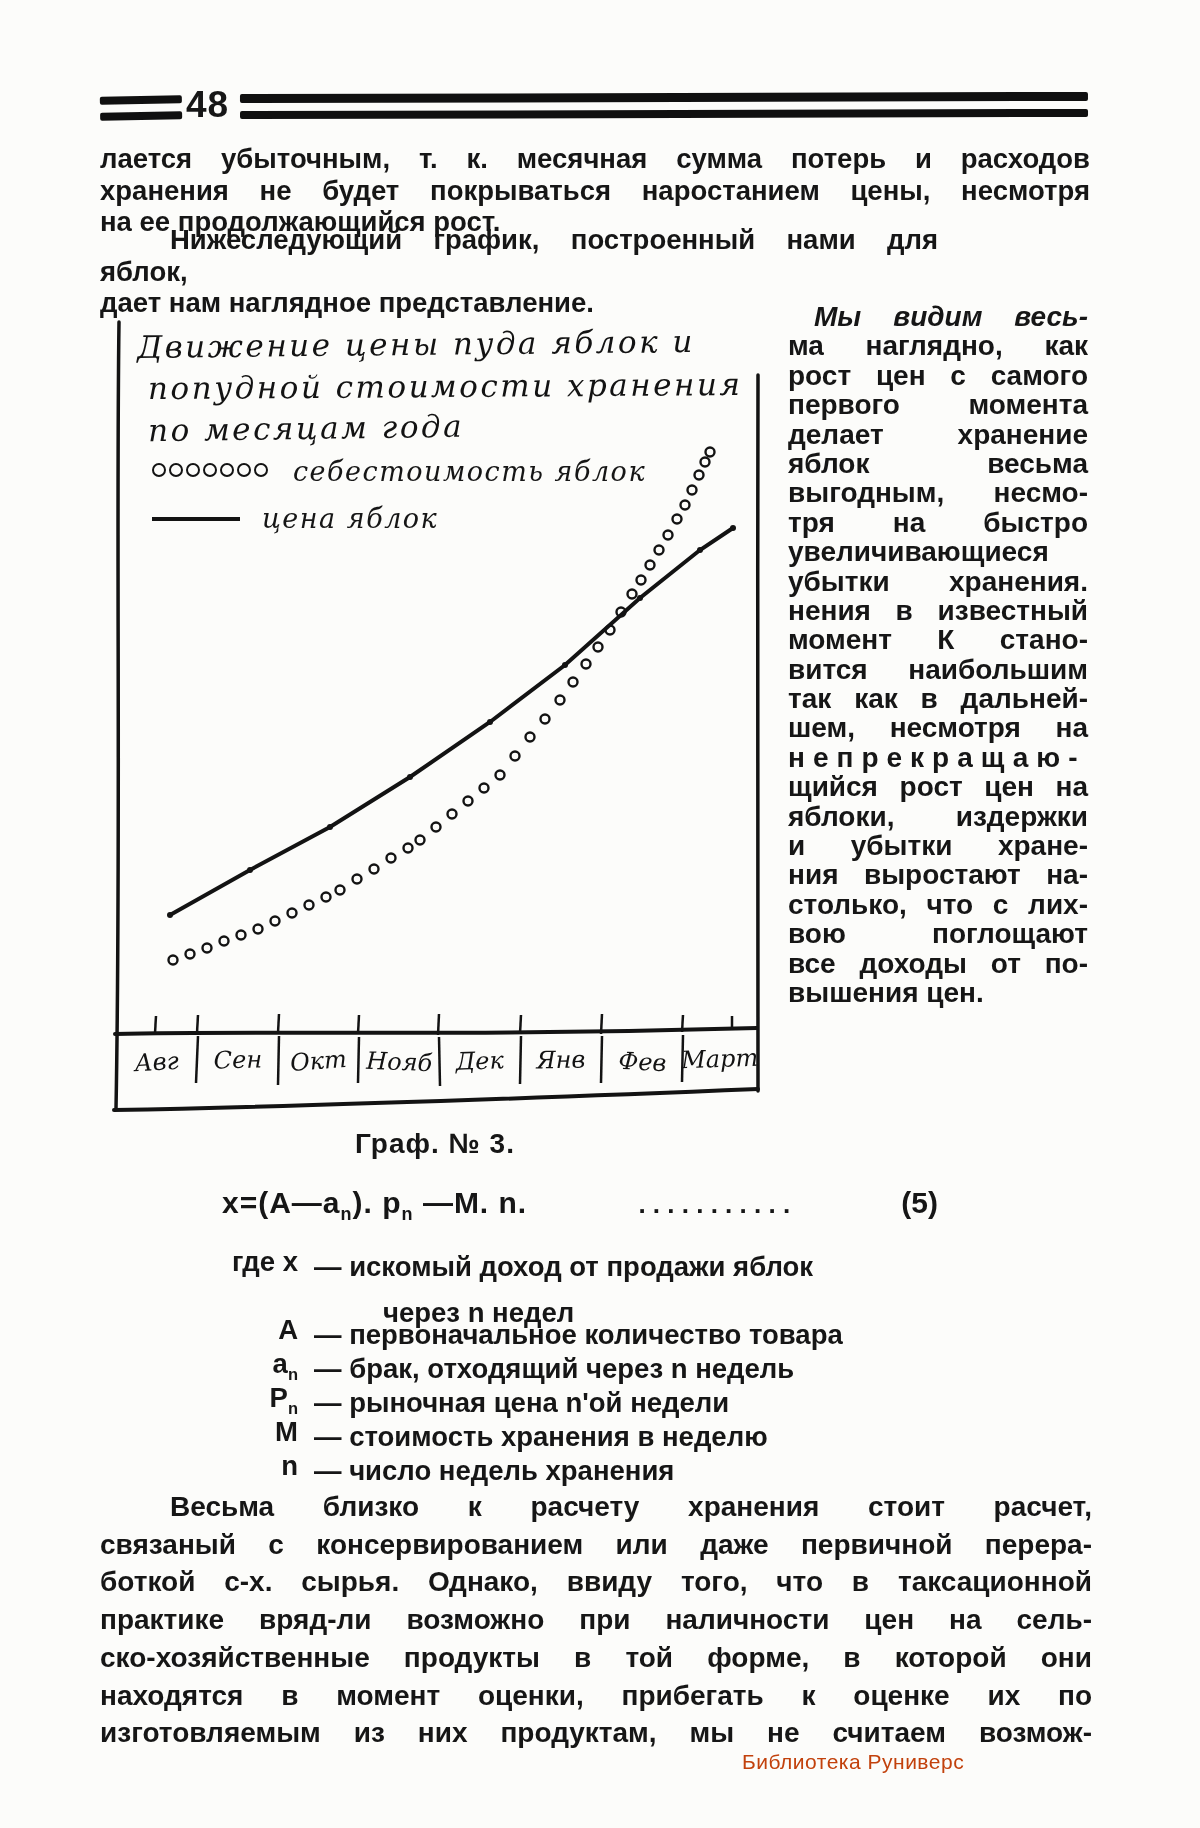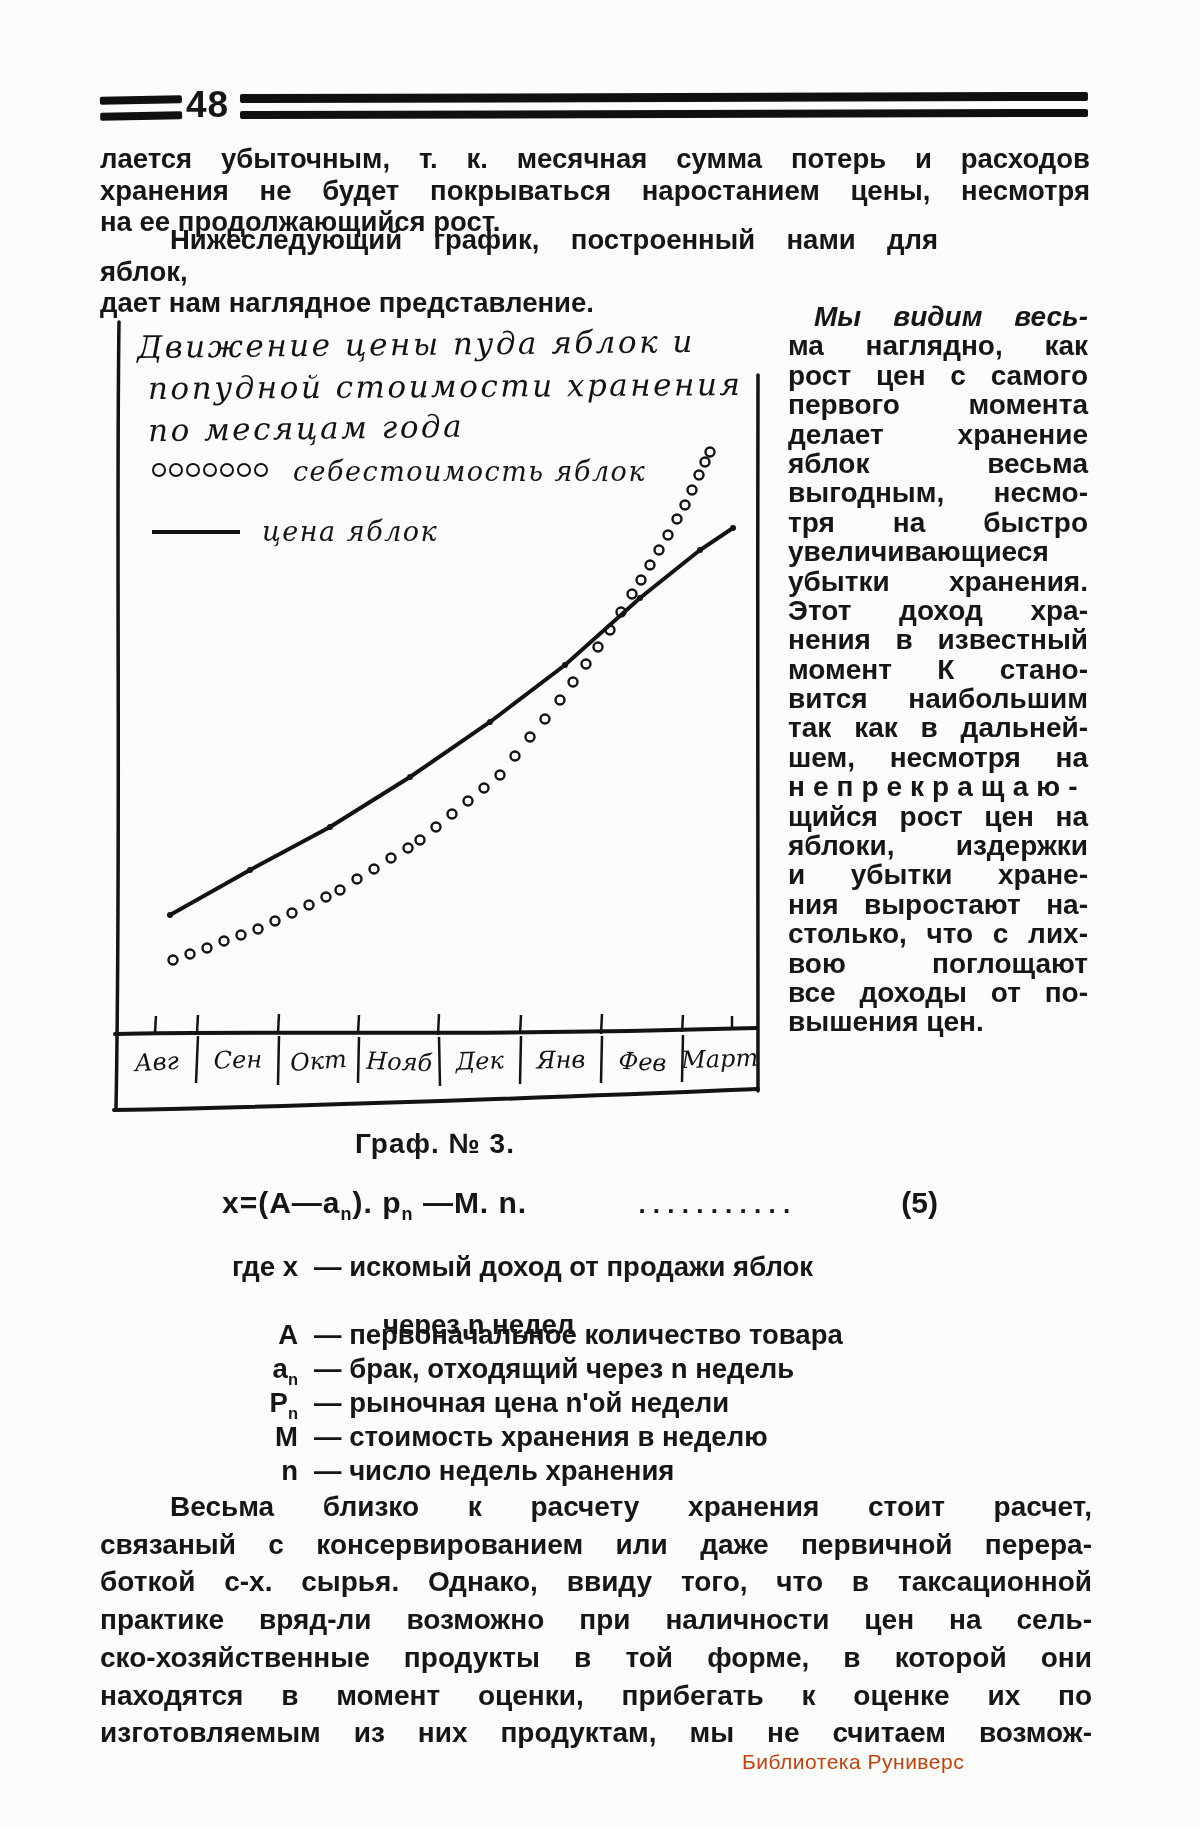--- a/index.html
+++ b/index.html
@@ -32,21 +32,21 @@
                 margin-left:22px;letter-spacing:1.5px;}
   .caption{font-size:28px;font-weight:bold;text-align:center;letter-spacing:1px;}
   
   .formula-row{display:flex;align-items:baseline;font-weight:bold;}
   .formula-main{font-size:30px;white-space:nowrap;letter-spacing:1px;}
   .formula-main sub, .def-term sub{font-size:0.6em;}
   .formula-dots{flex:1;font-size:26px;text-align:center;white-space:nowrap;
                 overflow:hidden;padding:0 14px;}
   .formula-num{font-size:30px;}
   
-  .def-row{display:flex;height:34px;line-height:34px;font-size:27.5px;font-weight:bold;}
+  .def-row{display:flex;height:34px;line-height:34px;font-size:27.5px;font-weight:bold;align-items:center;}
   .def-term{width:198px;text-align:right;white-space:nowrap;}
   .def-text{margin-left:16px;white-space:nowrap;}
   .def-text.indent2{margin-left:85px;margin-top:24px;}
   
   .body-line{font-size:28px;font-weight:bold;line-height:37.7px;
              text-align:justify;text-align-last:justify;}
   .body-line.first{ text-indent:70px;}
   .footer{font-size:21px;color:#c2410c;font-weight:normal;letter-spacing:0.5px;}
   
   .sketch{stroke:#131313;fill:none;stroke-linecap:round;}
@@ -176,37 +176,36 @@
   <div class="hw hw-title" style="left:137px;top:326px;transform:rotate(-0.6deg);">Движение цены пуда яблок и</div>
   <div class="hw hw-title" style="left:148px;top:368px;transform:rotate(-0.4deg);">попудной стоимости хранения</div>
   <div class="hw hw-title" style="left:148px;top:410px;transform:rotate(-0.8deg);">по месяцам года</div>
 
   <div class="legend-row" style="left:152px;top:456px;">
     <span>
       <span class="legend-circle"></span><span class="legend-circle"></span><span class="legend-circle"></span><span class="legend-circle"></span><span class="legend-circle"></span><span class="legend-circle"></span><span class="legend-circle"></span>
     </span>
     <span class="legend-label">себестоимость яблок</span>
   </div>
-  <div class="legend-row" style="left:152px;top:516px;">
+  <div class="legend-row" style="left:152px;top:503px;">
     <span class="legend-line"></span>
     <span class="legend-label">цена яблок</span>
   </div>
 
   <div class="para" style="left:788px;top:302px;width:300px;">
     <div class="rcol-line indent">Мы видим весь-</div>
     <div class="rcol-line">ма наглядно, как</div>
     <div class="rcol-line">рост цен с самого</div>
     <div class="rcol-line">первого момента</div>
     <div class="rcol-line">делает хранение</div>
     <div class="rcol-line">яблок весьма</div>
     <div class="rcol-line">выгодным, несмо-</div>
     <div class="rcol-line">тря на быстро</div>
     <div class="rcol-line">увеличивающиеся</div>
     <div class="rcol-line">убытки хранения.</div>
-    <div class="rcol-line">Этот доход хра-</div>
     <div class="rcol-line">нения в известный</div>
     <div class="rcol-line">момент К стано-</div>
     <div class="rcol-line">вится наибольшим</div>
     <div class="rcol-line">так как в дальней-</div>
     <div class="rcol-line">шем, несмотря на</div>
     <div class="rcol-line ls">непрекращаю-</div>
     <div class="rcol-line">щийся рост цен на</div>
     <div class="rcol-line">яблоки, издержки</div>
     <div class="rcol-line">и убытки хране-</div>
     <div class="rcol-line">ния выростают на-</div>

